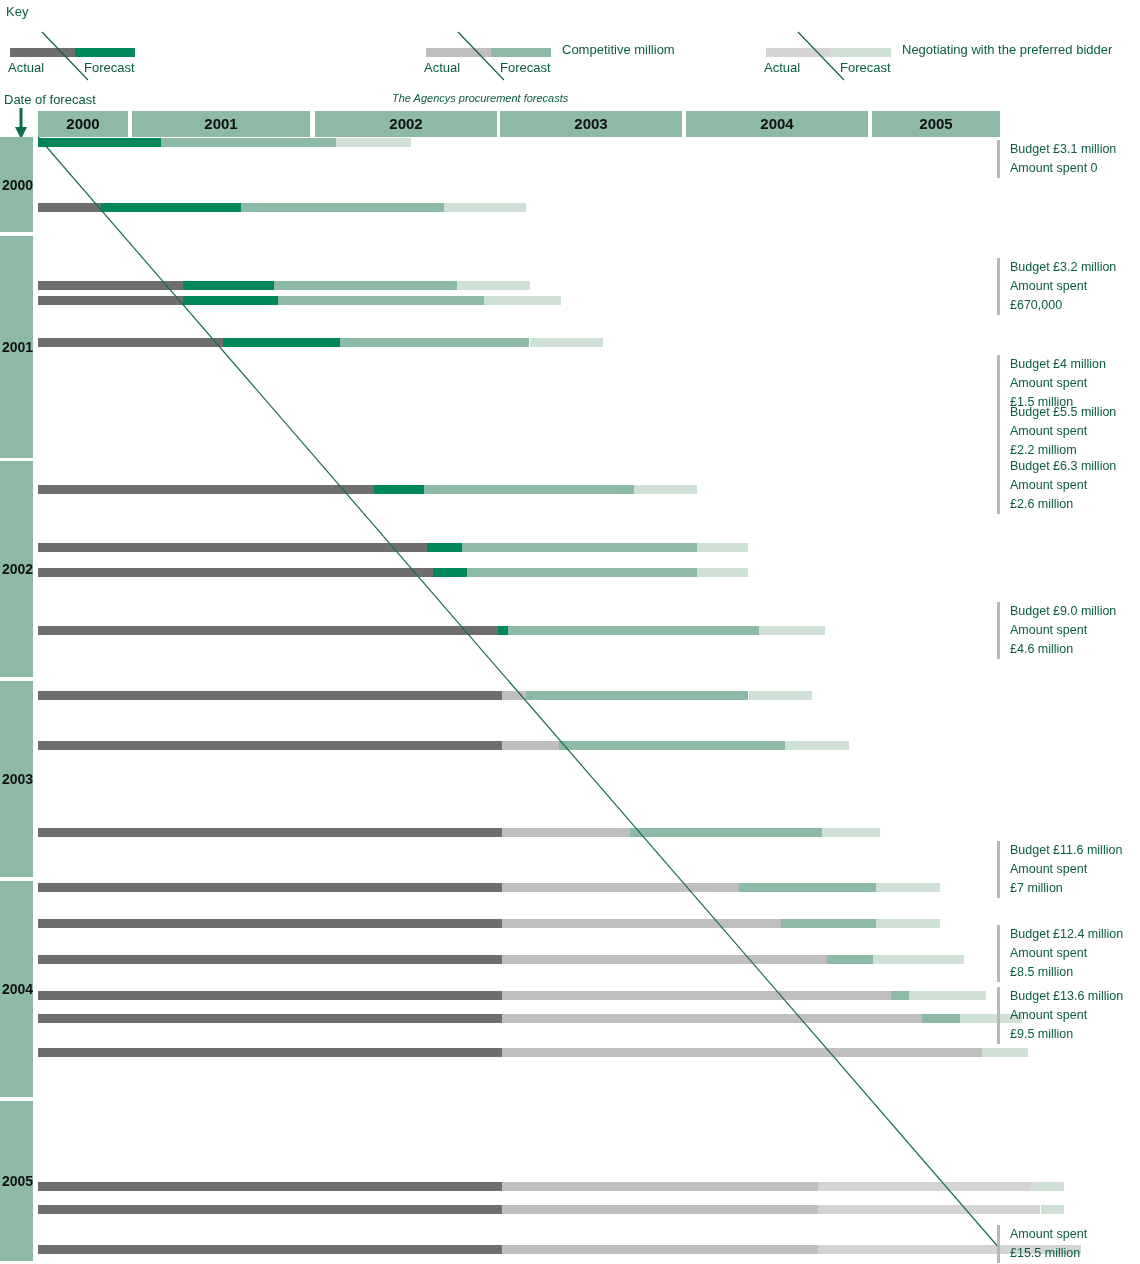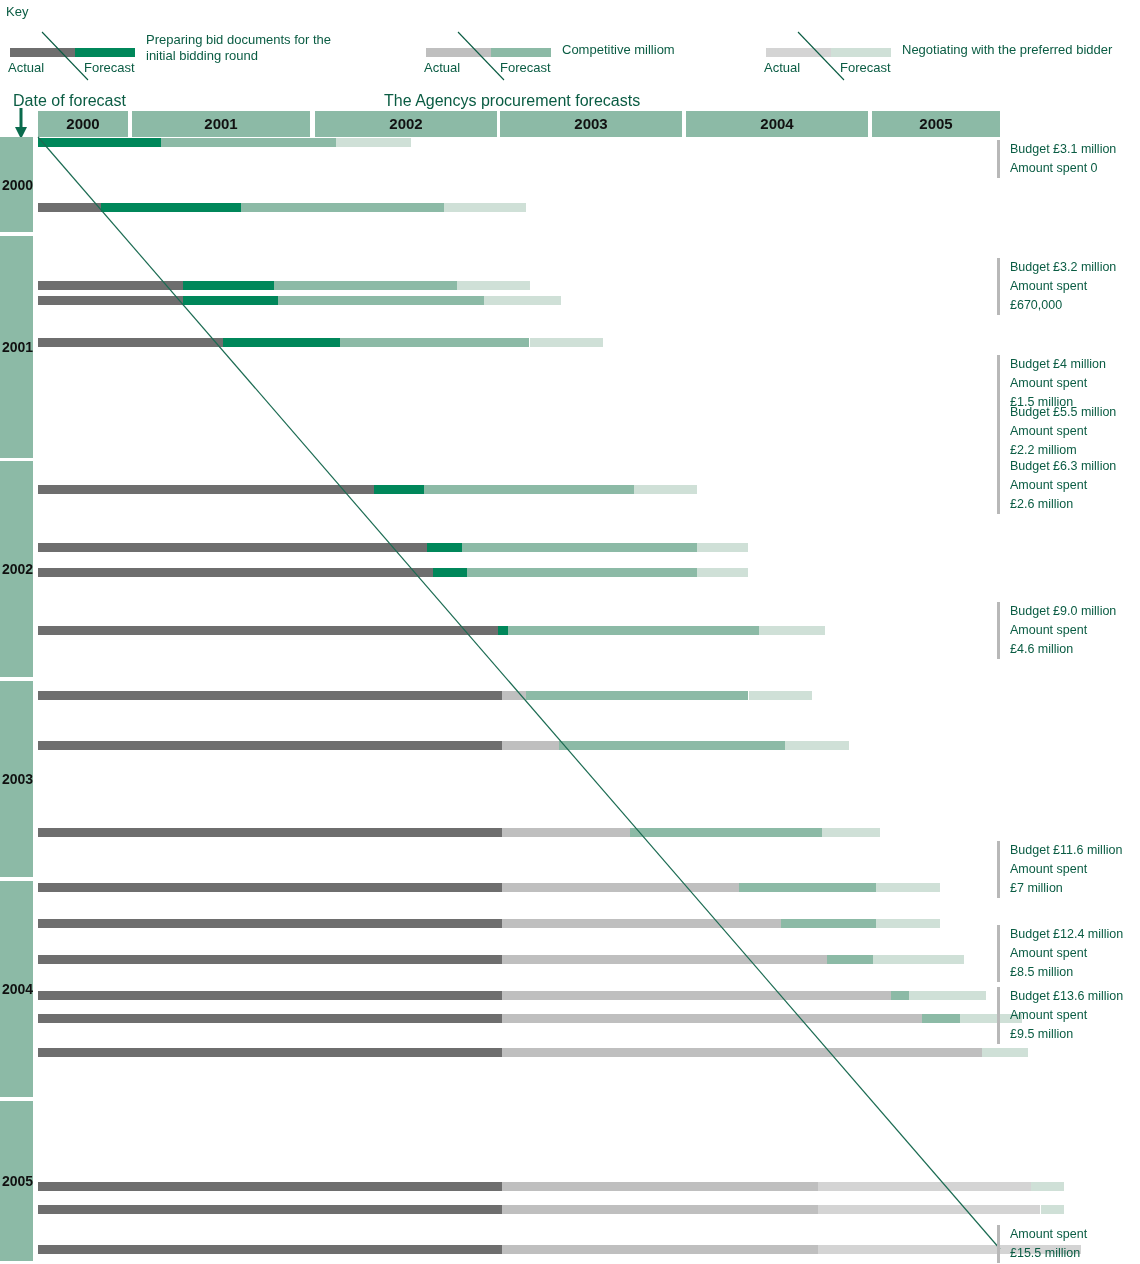--- a/index.html
+++ b/index.html
@@ -14,22 +14,22 @@
   #key-title{left:6px;top:4px;font-size:13px;color:#0a5c43;}
   .key-group{position:absolute;top:24px;height:60px;}
   .key-bar{position:absolute;top:24px;height:9px;}
   .key-bar .seg{position:absolute;top:0;height:9px;}
   .key-slash{position:absolute;left:0;top:0;width:80px;height:60px;overflow:visible;}
   .key-lbl-actual{position:absolute;top:36px;font-size:13px;}
   .key-lbl-forecast{position:absolute;top:36px;font-size:13px;}
   .key-desc{position:absolute;font-size:13px;line-height:16px;color:#0a5c43;}
 
   
-  #date-of-forecast{left:13px;top:92px;font-size:16px;}
-  #chart-title{left:384px;top:92px;font-size:16px;}
+  #date-of-forecast{left:4px;top:92px;font-size:13px;}
+  #chart-title{left:392px;top:92px;font-size:11px;font-style:italic;}
   #down-arrow{left:8px;top:108px;width:28px;height:32px;}
 
   
   .yearcell{position:absolute;top:111px;height:26px;background:#8cbaa6;
     color:#111;font-size:15px;font-weight:bold;text-align:center;line-height:26px;}
 
   
   .sideyear{position:absolute;left:0px;width:33px;background:#8cbaa6;
     color:#111;font-size:14px;font-weight:bold;}
   .sideyear span{position:absolute;left:1px;width:33px;text-align:center;}
@@ -54,21 +54,20 @@
 <div class="key-group" id="legend-0" style="left:6px;width:380px;">
   <div class="key-bar" style="left:4px;width:125px;">
     <div class="seg" style="left:0;width:65px;background:#6e6e6e;"></div>
     <div class="seg" style="left:65px;width:60px;background:#00875a;"></div>
   </div>
   <svg class="key-slash" viewBox="0 0 100 60" style="left:30px;width:100px;">
     <line x1="6" y1="8" x2="52" y2="56" stroke="#0a5c43" stroke-width="1.1"></line>
   </svg>
   <div class="key-lbl-actual" style="left:2px;">Actual</div>
   <div class="key-lbl-forecast" style="left:78px;">Forecast</div>
-  <div class="key-desc" style="left:140px;top:8px;width:210px;">Preparing bid documents for the initial bidding round</div>
 </div>
 
 <div class="key-group" id="legend-1" style="left:420px;width:380px;">
   <div class="key-bar" style="left:6px;width:125px;">
     <div class="seg" style="left:0;width:65px;background:#bfbfbf;"></div>
     <div class="seg" style="left:65px;width:60px;background:#8cbaa6;"></div>
   </div>
   <svg class="key-slash" viewBox="0 0 100 60" style="left:32px;width:100px;">
     <line x1="6" y1="8" x2="52" y2="56" stroke="#0a5c43" stroke-width="1.1"></line>
   </svg>

